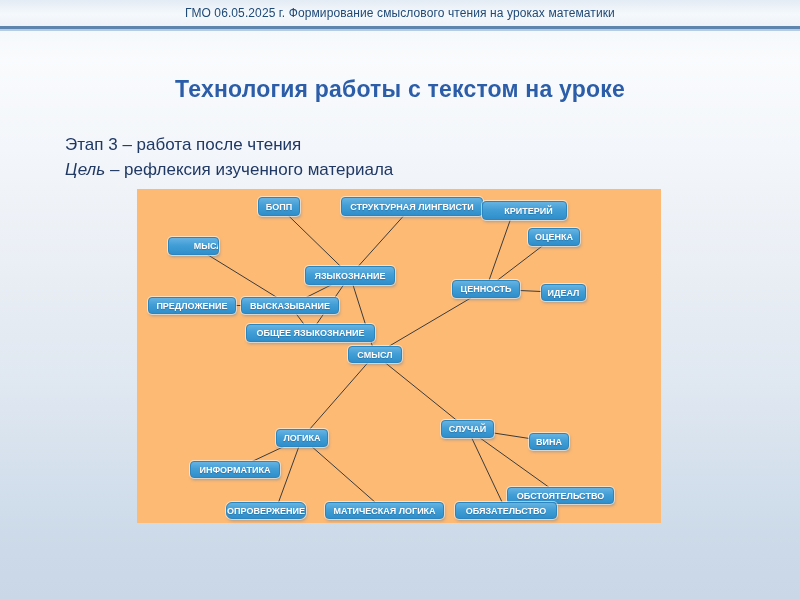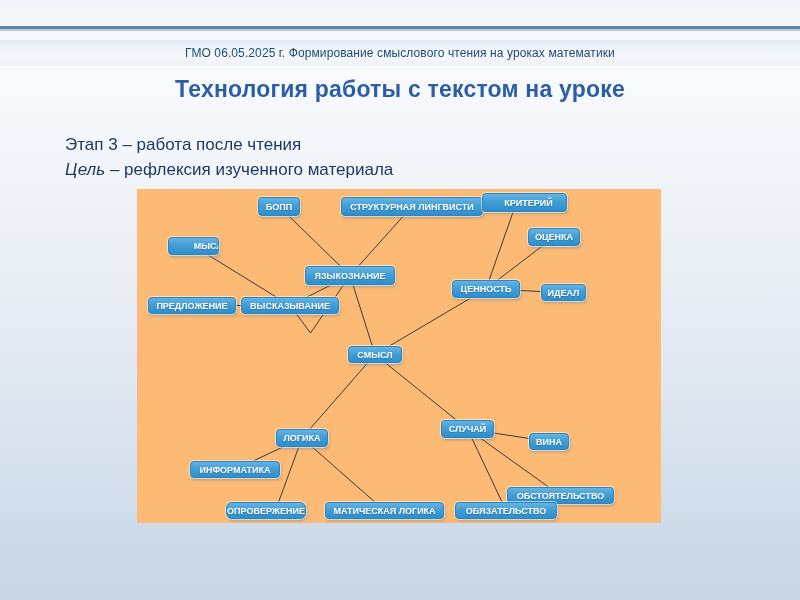--- a/index.html
+++ b/index.html
@@ -15,21 +15,21 @@
       #d0ddeb 84%,
       #cbd9e8 92%,
       #c9d7e7 100%);
     position: relative;
   }
 
   
   .header-bar {
     position: absolute; left: 0; top: 0; width: 800px; height: 26px;
     background: linear-gradient(180deg, #e3ebf4 0%, #f5f9fc 55%, #eef3f9 100%);
-    display: flex; align-items: center; justify-content: center; margin-top: 40px;
+    display: flex; align-items: center; justify-content: center;
   }
   .header-bar .header-text {
     font-size: 12px; color: #204a78; letter-spacing: 0.1px;
   }
   .header-rule-dark {
     position: absolute; left: 0; top: 26px; width: 800px; height: 3px;
     background: #5d85ad;
   }
   .header-rule-light {
     position: absolute; left: 0; top: 29px; width: 800px; height: 2px;
@@ -108,28 +108,29 @@
       <line x1="238" y1="165.5" x2="330.5" y2="240" stroke="#3b3b3b" stroke-width="1"></line>
       <line x1="165" y1="249" x2="98" y2="280.5" stroke="#3b3b3b" stroke-width="1"></line>
       <line x1="165" y1="249" x2="138.5" y2="321.5" stroke="#3b3b3b" stroke-width="1"></line>
       <line x1="165" y1="249" x2="247.5" y2="321.5" stroke="#3b3b3b" stroke-width="1"></line>
       <line x1="330.5" y1="240" x2="412" y2="252.5" stroke="#3b3b3b" stroke-width="1"></line>
       <line x1="330.5" y1="240" x2="423.5" y2="306.5" stroke="#3b3b3b" stroke-width="1"></line>
       <line x1="330.5" y1="240" x2="369" y2="321.5" stroke="#3b3b3b" stroke-width="1"></line>
     </svg>
 <div class="node" style="left: 121px; top: 8px; width: 42px; height: 19px;">БОПП</div>
     <div class="node" style="left: 204px; top: 8px; width: 142px; height: 19px;">СТРУКТУРНАЯ ЛИНГВИСТИ</div>
-    <div class="node" style="left: 345px; top: 4px; width: 85px; height: 19px; padding-left: 8px;">КРИТЕРИЙ</div>
+    <div class="node" style="left: 345px; top: 12px; width: 85px; height: 19px; padding-left: 8px;">КРИТЕРИЙ</div>
     <div class="node" style="left: 391px; top: 39px; width: 52px; height: 18px;">ОЦЕНКА</div>
     <div class="node" style="left: 31px; top: 48px; width: 51px; height: 18px; padding-left: 36px;">МЫСЛЬ</div>
     <div class="node" style="left: 168px; top: 77px; width: 90px; height: 19px;">ЯЗЫКОЗНАНИЕ</div>
     <div class="node" style="left: 315px; top: 91px; width: 68px; height: 18px;">ЦЕННОСТЬ</div>
     <div class="node" style="left: 404px; top: 95px; width: 45px; height: 17px;">ИДЕАЛ</div>
     <div class="node" style="left: 11px; top: 108px; width: 88px; height: 17px;">ПРЕДЛОЖЕНИЕ</div>
     <div class="node" style="left: 104px; top: 108px; width: 98px; height: 17px;">ВЫСКАЗЫВАНИЕ</div>
+    <div class="node" style="left: 109px; top: 135px; width: 129px; height: 18px;">ОБЩЕЕ ЯЗЫКОЗНАНИЕ</div>
     <div class="node" style="left: 211px; top: 157px; width: 54px; height: 17px;">СМЫСЛ</div>
     <div class="node" style="left: 304px; top: 231px; width: 53px; height: 18px;">СЛУЧАЙ</div>
     <div class="node" style="left: 139px; top: 240px; width: 52px; height: 18px;">ЛОГИКА</div>
     <div class="node" style="left: 392px; top: 244px; width: 40px; height: 17px;">ВИНА</div>
     <div class="node" style="left: 53px; top: 272px; width: 90px; height: 17px;">ИНФОРМАТИКА</div>
     <div class="node" style="left: 370px; top: 298px; width: 107px; height: 17px;">ОБСТОЯТЕЛЬСТВО</div>
     <div class="node" style="left: 188px; top: 313px; width: 119px; height: 17px;">МАТИЧЕСКАЯ ЛОГИКА</div>
     <div class="node" style="left: 89px; top: 313px; width: 80px; height: 17px; border-radius: 6px;">ОПРОВЕРЖЕНИЕ</div>
     <div class="node" style="left: 318px; top: 313px; width: 102px; height: 17px;">ОБЯЗАТЕЛЬСТВО</div>
   </div>

